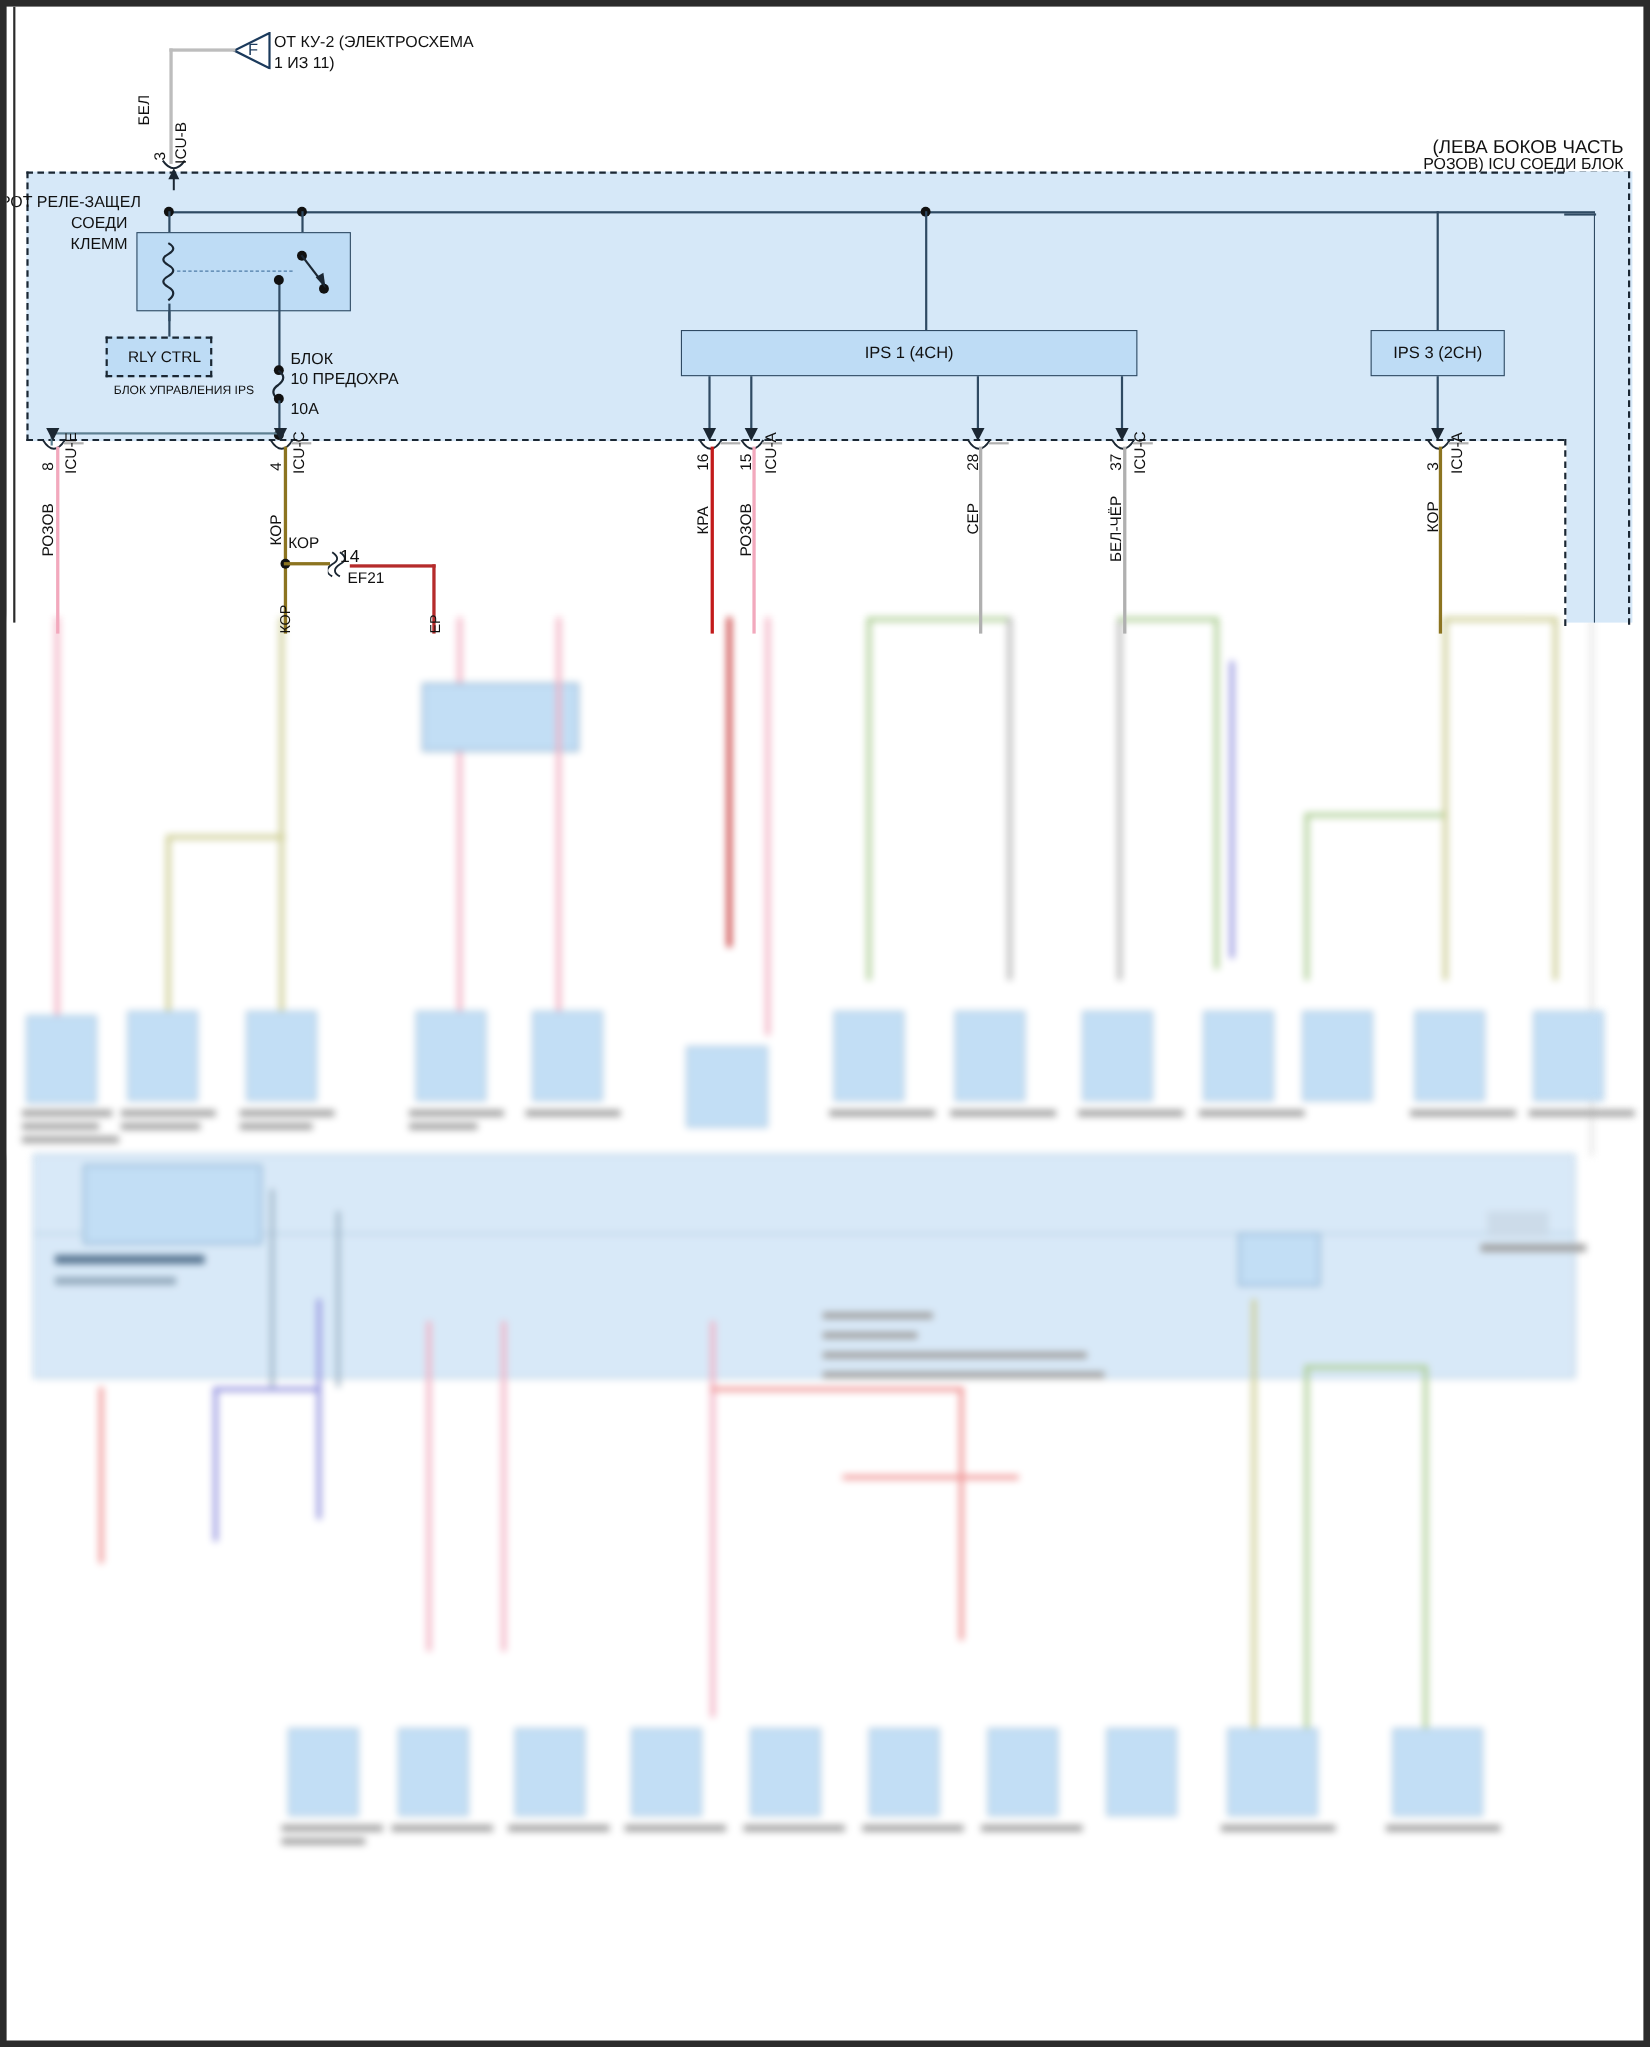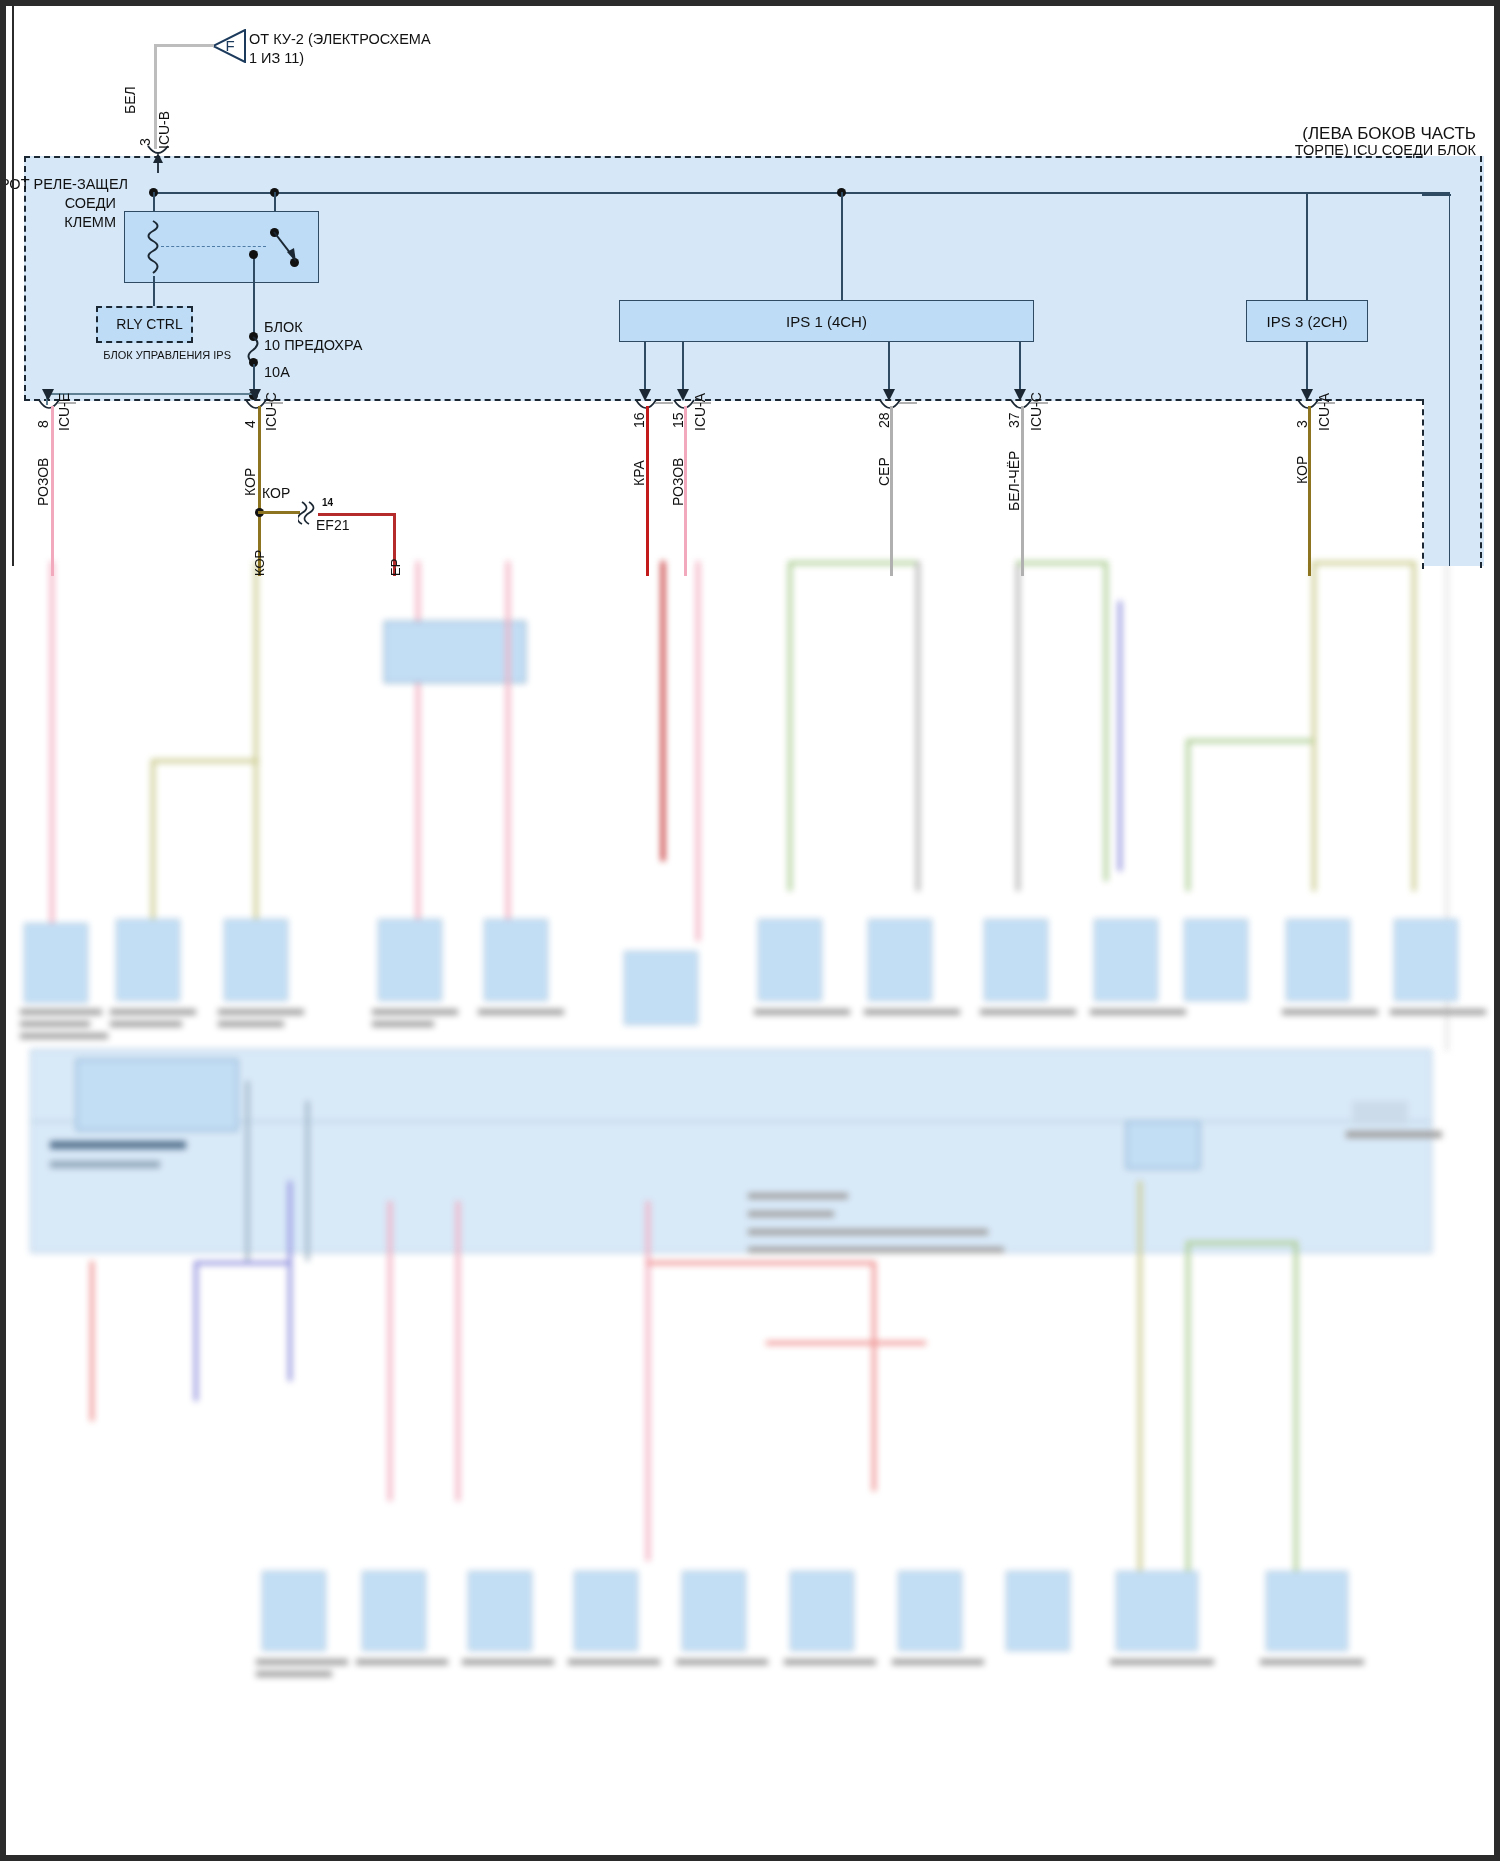--- a/index.html
+++ b/index.html
@@ -157,21 +157,21 @@
     <div class="dashbox" style="left:18px;top:150px;width:1458px;height:245px;"></div>
 
     <div class="wire" style="position:absolute;left:1418px;top:150px;width:58px;height:410px;background:#d6e8f8;border-left:2px dashed transparent;"></div>
     <div class="wire" style="position:absolute;left:1474px;top:150px;width:0;height:412px;border-left:2px dashed #1b2733;"></div>
     <div class="wire" style="position:absolute;left:1443px;top:188px;width:0;height:372px;border-left:1.6px solid #2f4a63;"></div>
     <div class="wire" style="position:absolute;left:1416px;top:188px;width:29px;height:1.6px;background:#2f4a63;"></div>
 
     <div class="wire" style="position:absolute;left:1416px;top:393px;width:0;height:170px;border-left:2px dashed #1b2733;"></div>
 
     <div class="txt r" style="left:1040px;top:118px;width:430px;font-size:17px;">(ЛЕВА БОКОВ ЧАСТЬ</div>
-    <div class="txt r" style="left:1040px;top:136px;width:430px;font-size:14.5px;">ТОРПЕ) ICU СОЕДИ БЛОК</div>
+    <div class="txt r" style="left:1040px;top:136px;width:430px;font-size:14.5px;">РОЗОВ) ICU СОЕДИ БЛОК</div>
 
     <svg style="position:absolute;left:205px;top:23px;width:36px;height:34px;" viewBox="0 0 36 34">
       <polygon points="34,1 34,33 2,17" fill="#ffffff" stroke="#1b3a5c" stroke-width="2"></polygon>
     </svg>
     <div class="txt c" style="left:212px;top:31px;width:24px;font-size:15px;color:#1b3a5c;">F</div>
     <div class="txt" style="left:243px;top:25px;font-size:14.5px;">ОТ КУ-2 (ЭЛЕКТРОСХЕМА</div>
     <div class="txt" style="left:243px;top:44px;font-size:14.5px;">1 ИЗ 11)</div>
 
     <div class="wire" style="position:absolute;left:148px;top:38px;width:60px;height:3px;background:#bdbdbd;"></div>
     <div class="wire" style="position:absolute;left:148px;top:38px;width:3px;height:105px;background:#bdbdbd;"></div>
@@ -337,21 +337,21 @@
     <div class="wire" style="position:absolute;left:1015px;top:400px;width:3.4px;height:170px;background:#b0b0b0;"></div>
     <div class="wire" style="position:absolute;left:1302px;top:400px;width:3.4px;height:170px;background:#8c7420;"></div>
 
     <div class="dot" style="left:249px;top:502px;"></div>
     <div class="wire" style="position:absolute;left:252px;top:505px;width:42px;height:3px;background:#8c7420;"></div>
     <div class="txt" style="left:256px;top:497px;transform:translateY(-18px);font-size:14px;">КОР</div>
     <svg style="position:absolute;left:292px;top:494px;width:20px;height:26px;" viewBox="0 0 20 26">
       <path d="M4,2 q9,6 0,11 q-9,6 0,11" fill="none" stroke="#1b2733" stroke-width="1.7"></path>
       <path d="M11,2 q9,6 0,11 q-9,6 0,11" fill="none" stroke="#1b2733" stroke-width="1.7"></path>
     </svg>
-    <div class="txt" style="left:316px;top:491px;font-size:10px;font-weight:bold;">14</div>
+    <div class="txt" style="left:303px;top:491px;font-size:16px;">14</div>
     <div class="txt" style="left:310px;top:511px;font-size:14px;">EF21</div>
     <div class="wire" style="position:absolute;left:312px;top:507px;width:78px;height:3px;background:#b52b2b;"></div>
     <div class="wire" style="position:absolute;left:387px;top:507px;width:3px;height:63px;background:#b52b2b;"></div>
     <div class="vert" style="left:382px;top:570px;font-size:13px;">ЕР</div>
     <div class="vert" style="left:246px;top:570px;font-size:13px;">КОР</div>
 
     <div class="wire" style="position:absolute;left:6px;top:0px;width:2px;height:560px;background:#2b2b2b;"></div>
     <div class="wire" style="position:absolute;left:1492px;top:0px;width:2px;height:560px;background:#2b2b2b;"></div>
 
   </div>

